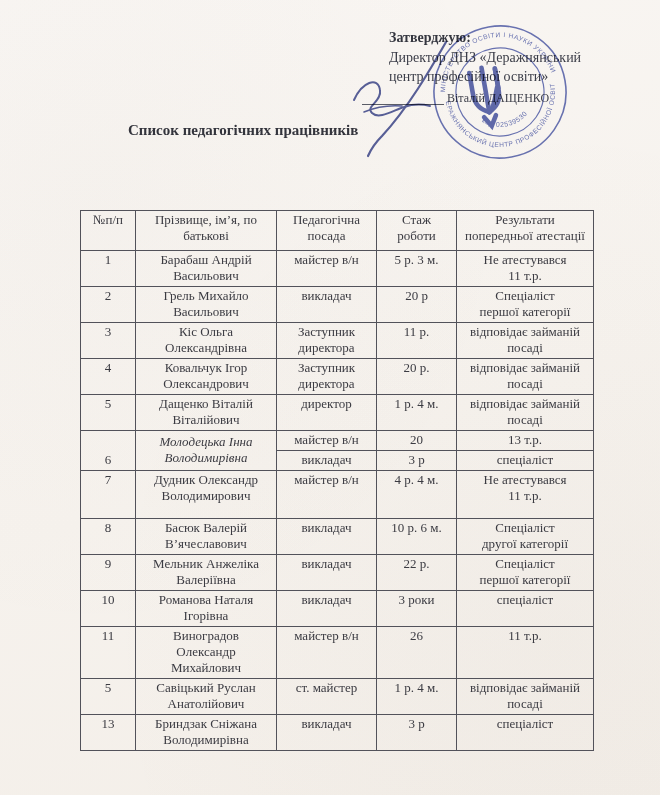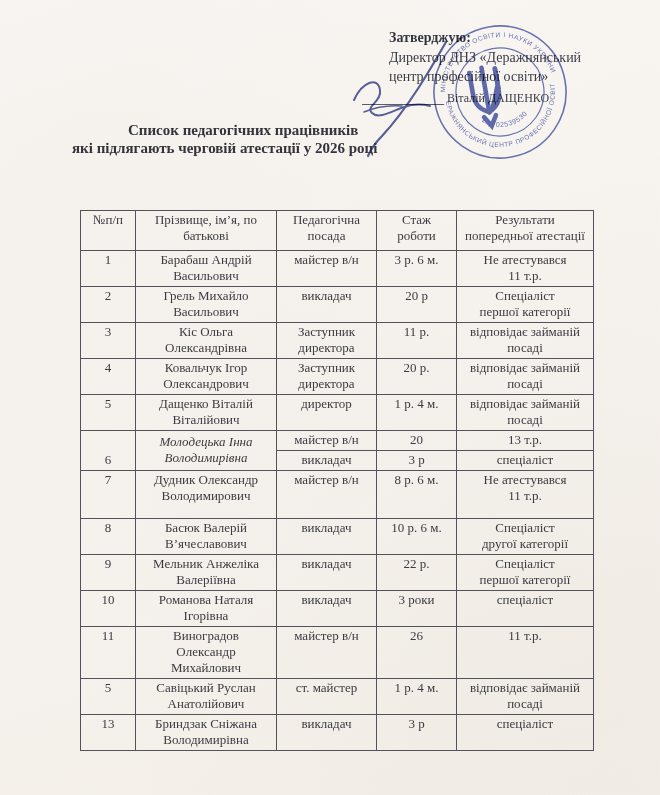--- a/index.html
+++ b/index.html
@@ -102,21 +102,20 @@
         <path d="M 13,-27 v 21 c 0,-12 -5,17 -13,21" transform="scale(1,1)"></path>
         <path d="M 13,-27 v 21 c 0,12 -5,17 -13,21"></path>
         <path d="M 0,-30 v 45"></path>
         <path d="M -6,19 l 6,10 l 6,-10"></path>
       </g>
     </g>
   </svg>
 
   <div class="title">
     <div class="l1">Список педагогічних працівників</div>
-    <div>які підлягають черговій атестації у 2026 році</div>
   </div>
 
   <table class="list">
     <colgroup>
       <col style="width:55px">
         <col style="width:141px">
         <col style="width:100px">
       <col style="width:80px">
         <col style="width:137px">
     </colgroup>
@@ -132,21 +131,21 @@
         <th>Результати
 попередньої атестації</th>
       </tr>
     </thead>
     <tbody id="rows">
         <tr>
           <td>1</td>
           <td>Барабаш Андрій
 Васильович</td>
           <td>майстер в/н</td>
-          <td>3 р. 6 м.</td>
+          <td>5 р. 3 м.</td>
           <td>Не атестувався
 11 т.р.</td>
         </tr>
         <tr>
           <td>2</td>
           <td>Грель Михайло
 Васильович</td>
           <td>викладач</td>
           <td>20 р</td>
           <td>Спеціаліст
@@ -192,21 +191,21 @@
         <tr class="subrow">
           <td>викладач</td>
           <td>3 р</td>
           <td>спеціаліст</td>
         </tr>
         <tr class="size-tall">
           <td>7</td>
           <td>Дудник Олександр
 Володимирович</td>
           <td>майстер в/н</td>
-          <td>8 р. 6 м.</td>
+          <td>4 р. 4 м.</td>
           <td>Не атестувався
 11 т.р.</td>
         </tr>
         <tr>
           <td>8</td>
           <td>Басюк Валерій
 В’ячеславович</td>
           <td>викладач</td>
           <td>10 р. 6 м.</td>
           <td>Спеціаліст

